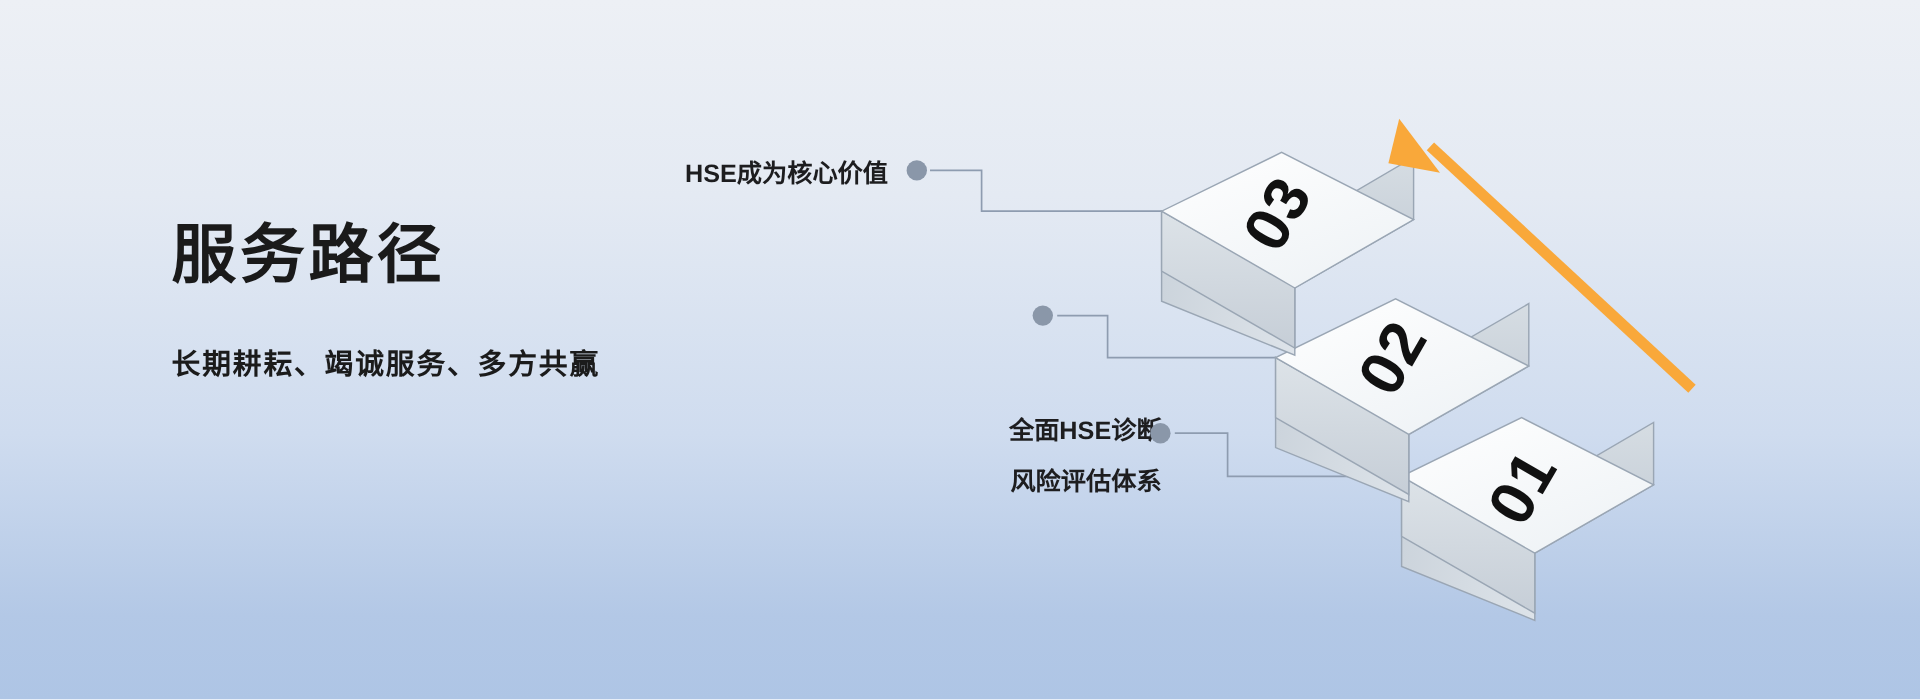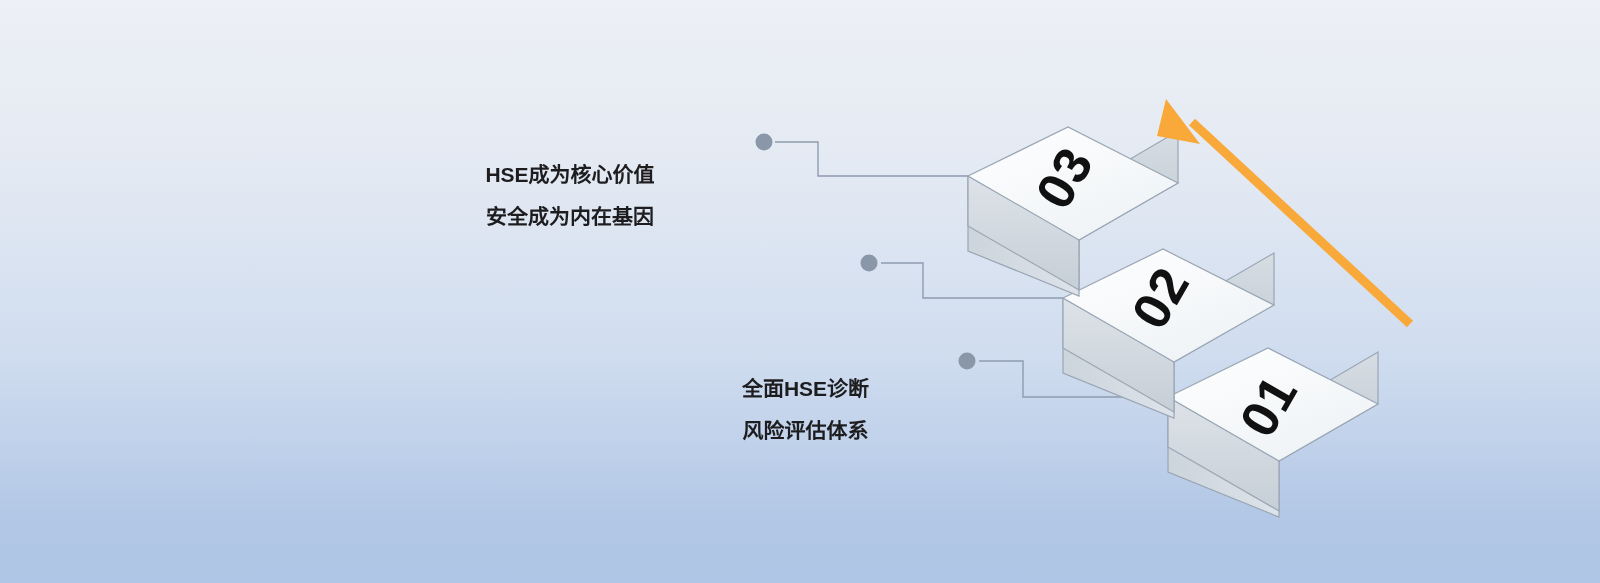--- a/index.html
+++ b/index.html
@@ -42,27 +42,26 @@
     font-size: 24px;
     font-weight: 700;
     letter-spacing: 1.5px;
     color: #1b1b1b;
     line-height: 1.2;
     white-space: nowrap;
   }
   
   .callout {
     position: absolute;
-    text-align: center;
+    text-align: right;
     color: #1d1d1f;
     font-size: 21px;
     font-weight: 700;
     line-height: 1.0;
     white-space: nowrap;
-    margin-top: 29px;
   }
   .callout .line1 { display: block; }
   .callout .line2 { display: block; padding-top: 21px; }
   #callout-3 { left: 400px; top: 135px; width: 340px; }
   #callout-2 { left: 525px; top: 254px; width: 322px; }
   #callout-1 { left: 643px; top: 349px; width: 325px; }
   
   #diagram {
     position: absolute;
     left: 0;
@@ -76,24 +75,27 @@
     font-weight: 700;
     fill: #111111;
     letter-spacing: 1px;
   }
 </style>
 </head>
 <body>
 
 <div id="slide">
 
+  <div id="heading">
+    <h1 id="page-title">服务路径</h1>
+    <p id="page-subtitle">长期耕耘、竭诚服务、多方共赢</p>
+  </div>
 
   <div class="callout" id="callout-3">
     <span class="line1">HSE成为核心价值</span>
-    <span class="line2">安全成为内在基因</span>
   </div>
 
 
   <div class="callout" id="callout-1">
     <span class="line1">全面HSE诊断</span>
     <span class="line2">风险评估体系</span>
   </div>
 
   <svg id="diagram" viewBox="0 0 1600 583">
     <defs>

